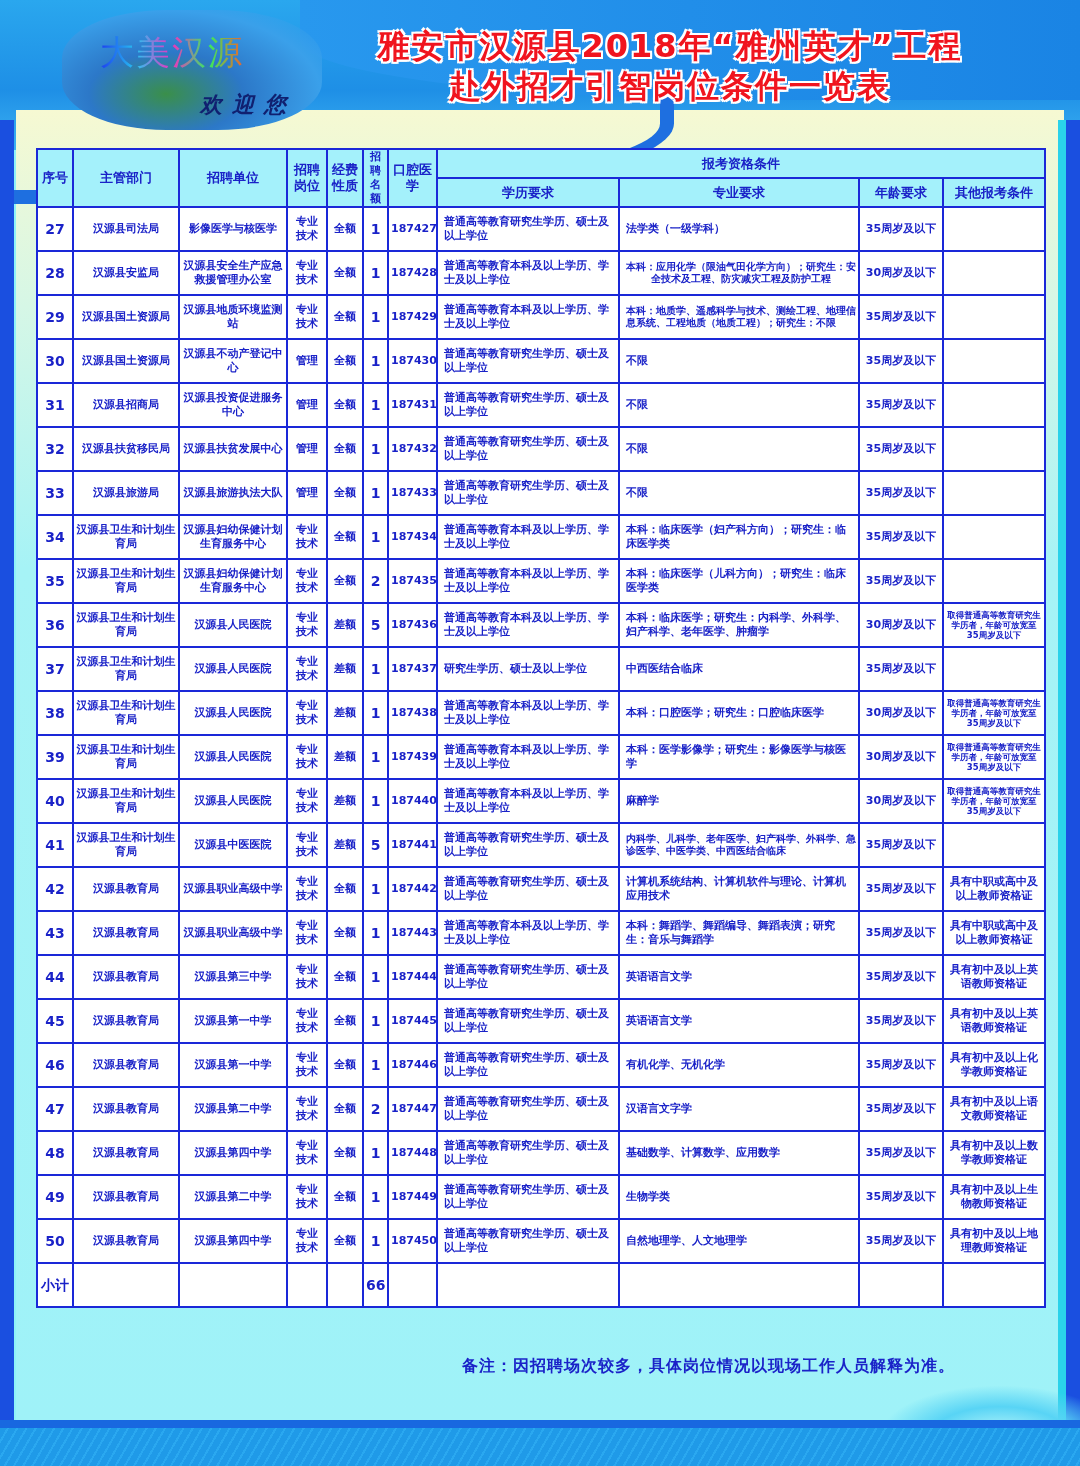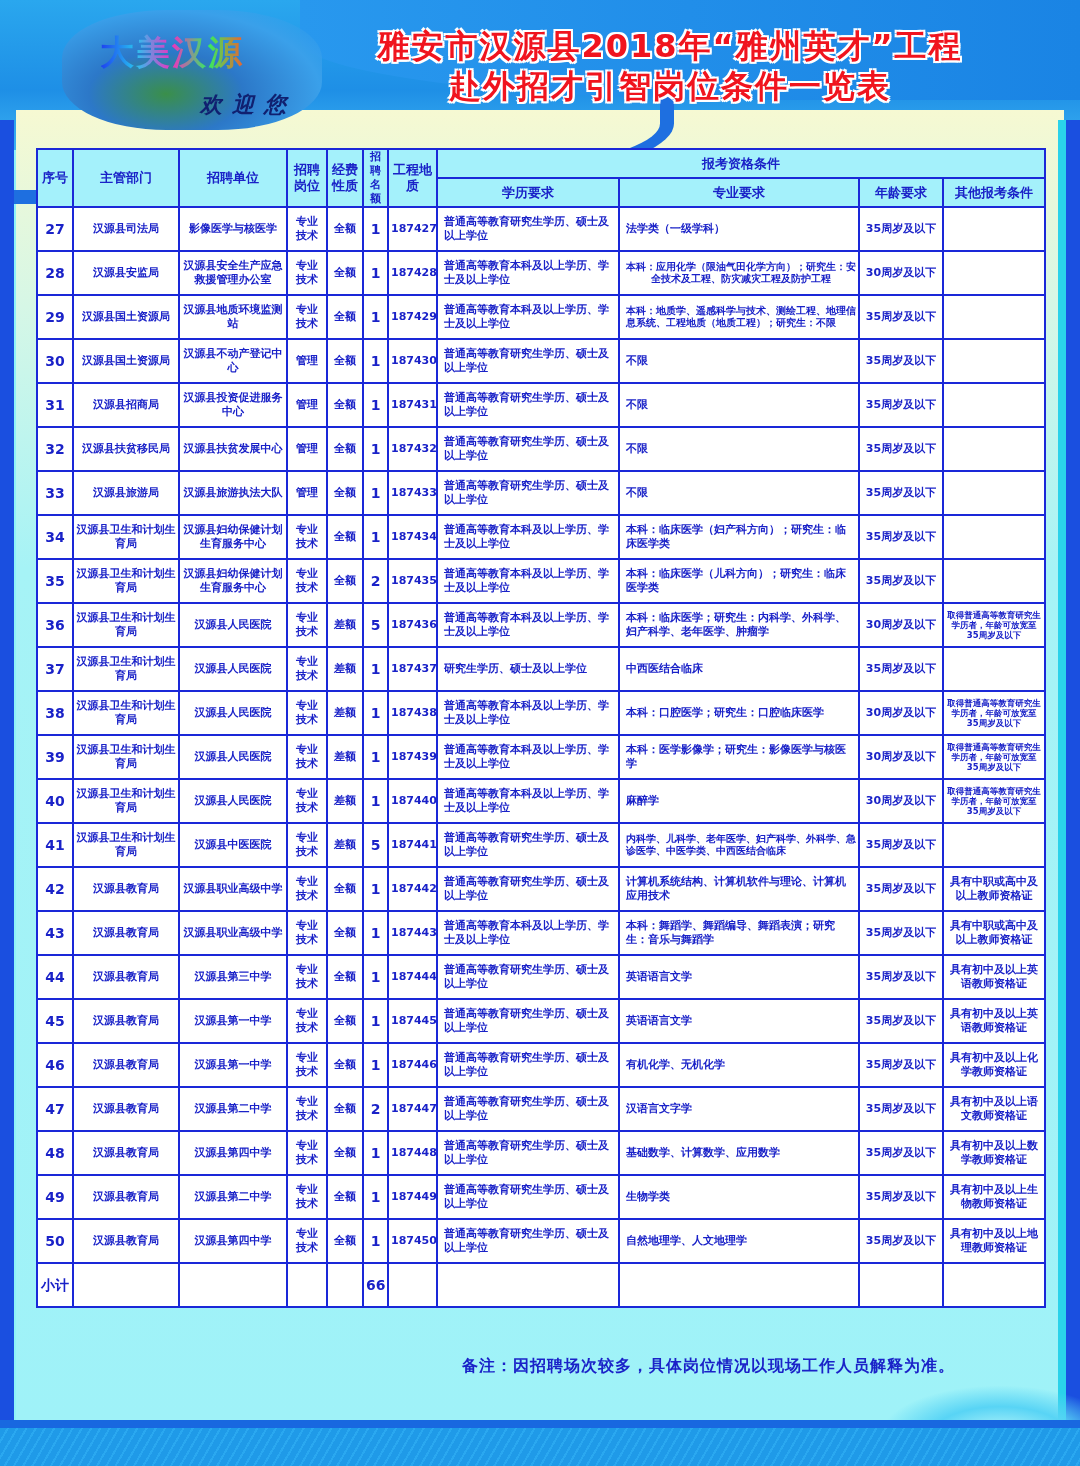--- a/index.html
+++ b/index.html
@@ -19,21 +19,21 @@
   .swoosh-top{position:absolute;left:300px;top:0;width:780px;height:100px;
     background:linear-gradient(90deg,#2898ee,#1a84e4);border-radius:0 0 0 60%;}
   .bg-bottom{position:absolute;left:0;top:1420px;width:1080px;height:46px;
     background:repeating-linear-gradient(120deg,#1f9ae8 0 6px,#2aa8f0 6px 8px);
     border-top:8px solid #1868e0;}
   .wave{position:absolute;right:0;top:1385px;width:200px;height:50px;
     background:radial-gradient(ellipse at 60% 100%,#bff8fb 0%,#58d4f5 40%,transparent 70%);}
   
   .logo{position:absolute;left:62px;top:10px;width:260px;height:120px;
     background:radial-gradient(ellipse at 40% 70%,#3a8f4a 0%,#2c78c8 35%,#3aa0ea 70%,transparent 90%);border-radius:40%;}
-  .logo-main{position:absolute;left:100px;top:30px;font-size:34px;font-weight:bold;
+  .logo-main{position:absolute;left:100px;top:30px;font-size:34px;font-weight:normal;
     font-family:"DejaVu Serif",serif;letter-spacing:2px;
     background:linear-gradient(90deg,#1d3ef0,#28c4f0,#f030c0,#30f060,#f06030);
     -webkit-background-clip:text;background-clip:text;color:transparent;}
   .logo-sub{position:absolute;left:200px;top:90px;font-size:22px;font-weight:bold;color:#102070;
     font-family:"DejaVu Serif",serif;letter-spacing:10px;font-style:italic;}
   
   .title{position:absolute;left:350px;top:26px;width:640px;text-align:center;color:#f0141e;
     font-weight:bold;font-size:32px;line-height:40px;letter-spacing:2px;
     text-shadow:2px 2px 0 #fff,-2px -2px 0 #fff,2px -2px 0 #fff,-2px 2px 0 #fff,0 2px 0 #fff,2px 0 0 #fff;}
   
@@ -84,21 +84,21 @@
       <col style="width:102px">
   </colgroup>
   <thead>
     <tr style="height:22px">
       <th rowspan="2">序号</th>
       <th rowspan="2">主管部门</th>
       <th rowspan="2">招聘单位</th>
       <th rowspan="2">招聘岗位</th>
       <th rowspan="2">经费性质</th>
       <th rowspan="2" class="small" style="font-size:11px !important;line-height:14px !important">招聘名额</th>
-      <th rowspan="2">工程地质</th>
+      <th rowspan="2">口腔医学</th>
       <th colspan="4">报考资格条件</th>
     </tr>
     <tr style="height:22px">
       <th>学历要求</th>
       <th>专业要求</th>
       <th>年龄要求</th>
       <th>其他报考条件</th>
     </tr>
   </thead>
   <tbody id="tbody">

